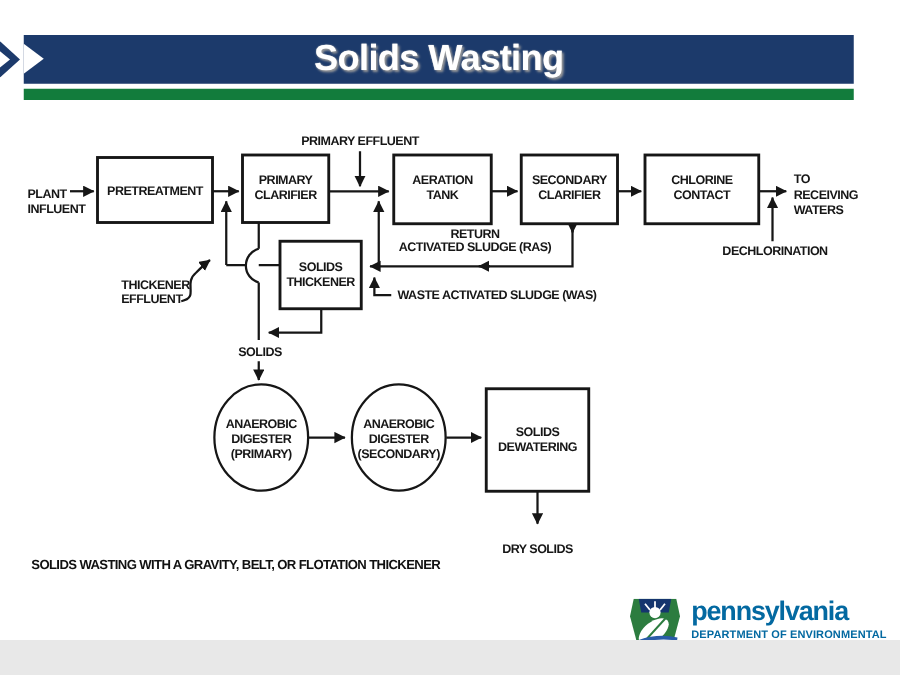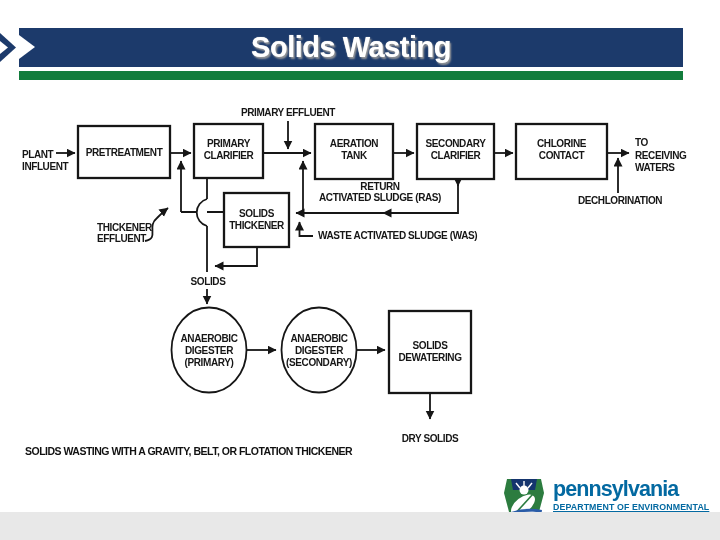--- a/index.html
+++ b/index.html
@@ -38,21 +38,21 @@
   }
   
   .page-number{
     position:absolute;left:394px;top:526px;color:#7d7d7d;
     font-size:12px;letter-spacing:0.5px;
   }
   .dep-logo{position:absolute;left:504px;top:477px;width:210px;height:50px;}
   .keystone{position:absolute;left:0;top:2px;width:40px;height:48px;}
   .logo-text{position:absolute;left:49px;top:0;width:160px;color:#0369a1;}
   .logo-brand{font-size:21.5px;font-weight:700;letter-spacing:-0.9px;line-height:24px;}
-  .logo-dept{font-size:8.8px;font-weight:700;letter-spacing:0.1px;line-height:11.5px;margin-top:1px;text-decoration:underline;}
+  .logo-dept{font-size:8.8px;font-weight:700;letter-spacing:0.1px;line-height:11.5px;margin-top:1px;}
 </style>
 </head>
 <body>
 
 <div class="slide">
 
   <svg class="edge-chevron" viewBox="0 0 16 29">
     <polygon points="0,0 16,14.5 0,29" fill="#1c3a6b"></polygon>
     <polygon points="0,8 8,14.5 0,21" fill="#ffffff"></polygon>
   </svg>

